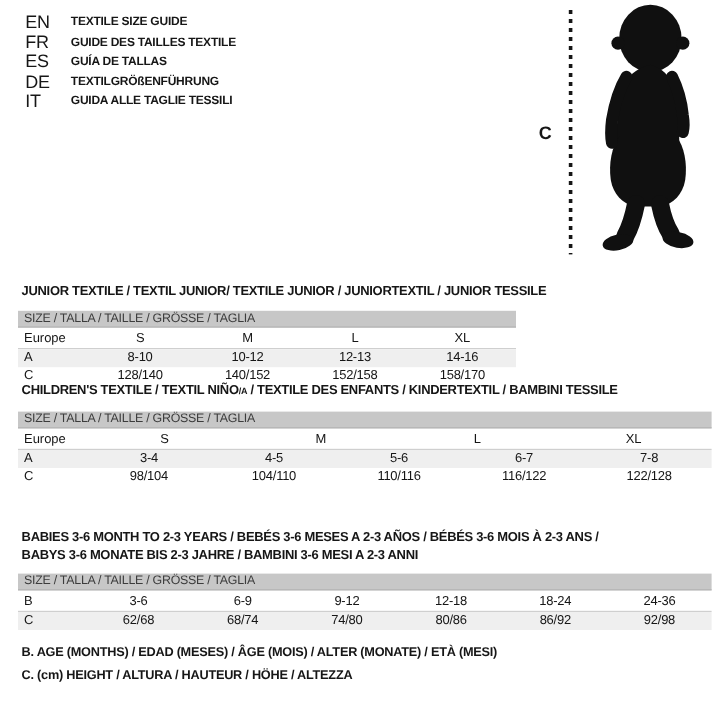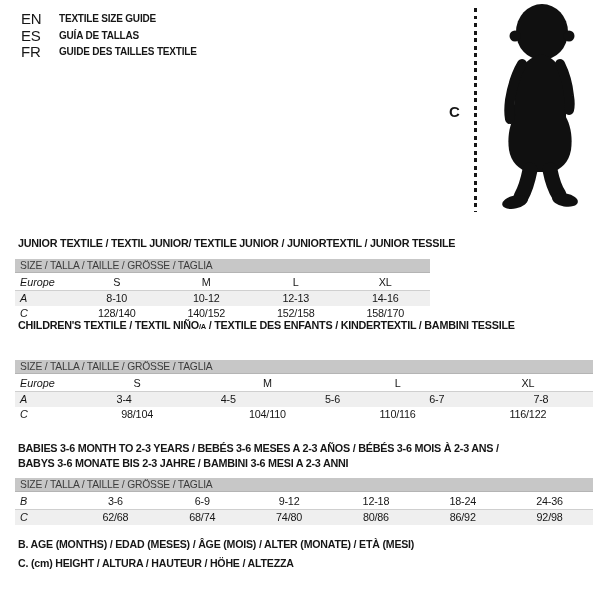--- a/index.html
+++ b/index.html
@@ -20,52 +20,60 @@
   }
   .figure-c{position:absolute;left:449px;top:103px;font-size:15px;font-weight:bold;}
   .figure-svg{position:absolute;left:486px;top:2px;}
   
   .sec{position:absolute;left:15px;}
   .sec-junior{top:236px;width:415px;}
   .sec-children{top:318px;width:578px;}
   .sec-babies{top:441px;width:578px;}
   .sec-title{font-weight:bold;font-size:10.8px;letter-spacing:-0.25px;line-height:15px;margin-left:3px;white-space:nowrap;}
   .sec-junior  .sec-title{margin-bottom:8px;}
-  .sec-children .sec-title{margin-bottom:26px;}
+  .sec-children .sec-title{margin-bottom:10px;}
   .sec-babies  .sec-title{margin-bottom:7px;}
   .seg.small{font-size:7.5px;}
   .size-bar{
     background:var(--bar-bg,#c7c7c7);height:13px;line-height:13.5px;
     font-size:10.3px;color:#3c3c3c;padding-left:5px;letter-spacing:-0.2px;
     margin-bottom:2px;border-bottom:1px solid #b4b4b4;
   }
   .trow{display:flex;height:15px;line-height:15px;font-size:10.8px;}
   .tbody .trow:first-child{border-bottom:1px solid #cfcfcf;}
   .trow.shaded{background:var(--stripe-bg,#efefef);}
-  .trow .lbl{width:52px;padding-left:5px;font-style:italic;}
+  .trow .lbl{width:52px;padding-left:5px;}
   .trow .cell{flex:1;text-align:center;letter-spacing:-0.2px;}
   
   .footnotes{position:absolute;top:535px;left:18px;}
   .footnote{font-weight:bold;font-size:10.6px;letter-spacing:-0.2px;line-height:18.5px;white-space:nowrap;}
 </style>
 </head>
 <body style="--bar-bg: #c7c7c7; --stripe-bg: #efefef; color: rgb(22, 22, 22);">
 
 <div class="lang-block">
     <div class="lang-row">
       <span class="lang-code">EN</span>
       <span class="lang-title">TEXTILE SIZE GUIDE</span>
     </div>
     <div class="lang-row">
+      <span class="lang-code">FR</span>
+      <span class="lang-title">GUIDE DES TAILLES TEXTILE</span>
+    </div>
+    <div class="lang-row">
       <span class="lang-code">ES</span>
       <span class="lang-title">GUÍA DE TALLAS</span>
     </div>
     <div class="lang-row">
-      <span class="lang-code">FR</span>
-      <span class="lang-title">GUIDE DES TAILLES TEXTILE</span>
+      <span class="lang-code">DE</span>
+      <span class="lang-title">TEXTILGRÖßENFÜHRUNG</span>
+    </div>
+    <div class="lang-row">
+      <span class="lang-code">IT</span>
+      <span class="lang-title">GUIDA ALLE TAGLIE TESSILI</span>
     </div>
   </div>
 
 <div class="figure-line"></div>
 <div class="figure-c">C</div>
 <svg class="figure-svg" width="108" height="210" viewBox="0 0 108 210" aria-hidden="true">
   <g fill="#101010" stroke="none">
     <ellipse cx="56" cy="30" rx="26" ry="28"></ellipse>
     <circle cx="29" cy="34" r="5.5"></circle>
     <circle cx="83" cy="34" r="5.5"></circle>
@@ -130,20 +138,21 @@
         <span class="cell">5-6</span>
         <span class="cell">6-7</span>
         <span class="cell">7-8</span>
       </div>
       <div class="trow">
         <span class="lbl">C</span>
         <span class="cell">98/104</span>
         <span class="cell">104/110</span>
         <span class="cell">110/116</span>
         <span class="cell">116/122</span>
+        <span class="cell">122/128</span>
       </div>
     </div>
 </section>
 
 <section class="sec sec-babies">
   <div class="sec-title">
       <div class="title-line"><span class="seg">BABIES 3-6 MONTH TO 2-3 YEARS / BEBÉS 3-6 MESES A 2-3 AÑOS / BÉBÉS 3-6 MOIS À 2-3 ANS /</span></div>
       <div class="title-line"><span class="seg">BABYS 3-6 MONATE BIS 2-3 JAHRE / BAMBINI 3-6 MESI A 2-3 ANNI</span></div>
     </div>
   <div class="size-bar">SIZE / TALLA / TAILLE / GRÖSSE / TAGLIA</div>

